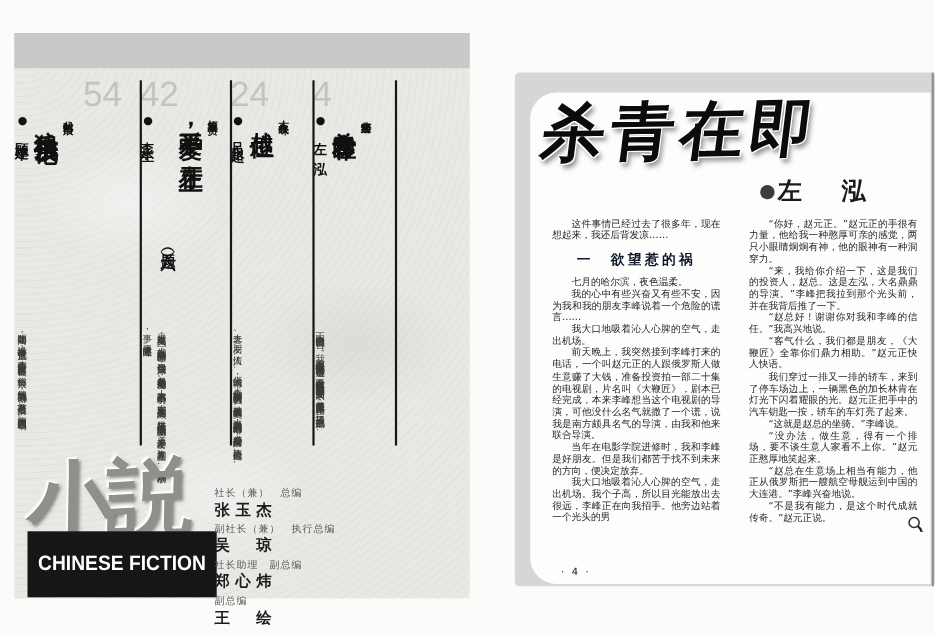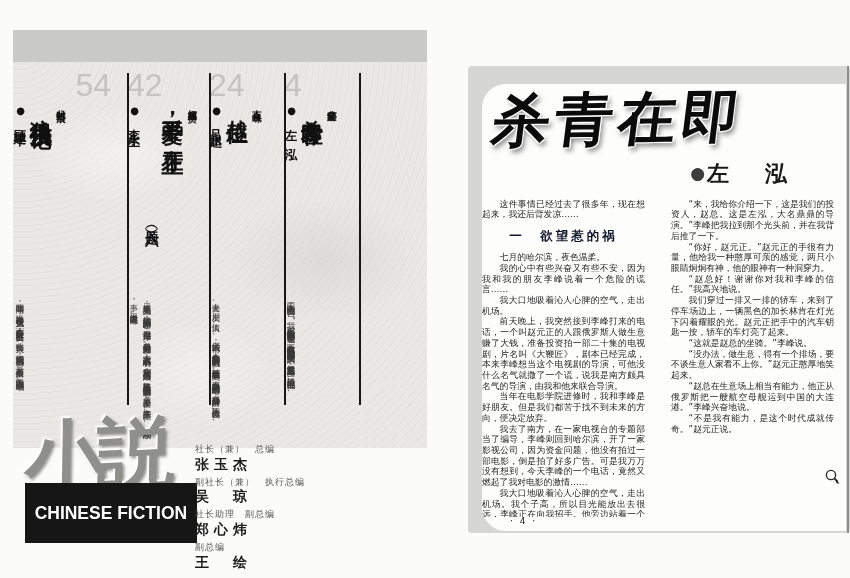--- a/index.html
+++ b/index.html
@@ -1,20 +1,20 @@
 <!DOCTYPE html>
 <html><head>
 <meta charset="utf-8">
 <style>
   html,body{margin:0;padding:0;background:#fbfbfa;}
   .canvas{position:relative;width:850px;height:578px;background:#fbfbfa;overflow:hidden;
           font-family:"DejaVu Sans",sans-serif;}
 
   
-  .page-left{position:absolute;left:13px;top:30px;width:414px;height:418px;
+  .page-left{position:absolute;left:13px;top:30px;width:414px;height:514px;
     background-color:#e9e8e5;
     background-image:
       radial-gradient(ellipse 120px 70px at 25% 30%, rgba(255,255,255,.40), transparent 70%),
       radial-gradient(ellipse 140px 90px at 75% 55%, rgba(175,175,168,.22), transparent 70%),
       radial-gradient(ellipse 110px 80px at 45% 82%, rgba(255,255,255,.32), transparent 70%),
       repeating-radial-gradient(circle at 7px 9px, rgba(140,140,132,.07) 0 1px, transparent 1px 6px);
   }
   .top-band{position:absolute;left:0;top:0;width:100%;height:32px;background:#c9c9c8;}
 
   .toc-row{position:absolute;left:0;top:32px;width:100%;height:363px;display:flex;}
@@ -56,21 +56,21 @@
   .page-right{position:absolute;left:14px;top:18px;right:4px;bottom:2px;background:#fdfdfc;
               border-radius:24px 0 0 24px;overflow:hidden;}
   .art-title{margin:6px 0 0 14px;font-family:"DejaVu Serif",serif;font-size:58px;
              font-weight:bold;line-height:1.08;color:#0b0b0b;letter-spacing:5px;
              transform:skewX(-8deg) rotate(-1deg);transform-origin:left top;white-space:nowrap;
              text-shadow:0 0 2px #fff,1px 1px 0 #fff,-1px -1px 0 #fff,1px -1px 0 #fff,
                          -1px 1px 0 #fff,3px 4px 5px rgba(110,110,110,.8);}
   .art-author{text-align:right;padding-right:52px;font-size:22px;font-weight:bold;
               letter-spacing:7px;color:#1a1a1a;margin-top:6px;white-space:nowrap;}
   .art-author .dot2{font-size:17px;letter-spacing:2px;color:#3d3d3d;vertical-align:2px;}
-  .body{display:flex;gap:26px;padding:10px 12px 0 0;height:318px;overflow:hidden;}
+  .body{display:flex;gap:26px;padding:10px 12px 0 20px;height:318px;overflow:hidden;}
   .col{flex:1;min-width:0;}
   .col p{margin:0;font-size:8.8px;line-height:1.22;text-align:justify;color:#1e1e1e;}
   .col p.ind{text-indent:2em;}
   .col h3{margin:8px 0 7px 0;font-size:12.5px;text-align:center;letter-spacing:3px;
           color:#0f172a;font-weight:bold;}
   .pageno{position:absolute;left:28px;bottom:5px;font-size:9px;letter-spacing:2px;color:#222;}
 
   .cursor-icon{position:absolute;left:824px;top:468px;width:18px;height:18px;}
 </style>
 </head>
@@ -155,27 +155,27 @@
 
       <div class="body">
         <div class="col">
           <p class="ind">这件事情已经过去了很多年，现在想起来，我还后背发凉……</p>
           <h3>一　欲望惹的祸</h3>
           <p class="ind">七月的哈尔滨，夜色温柔。</p>
           <p class="ind">我的心中有些兴奋又有些不安，因为我和我的朋友李峰说着一个危险的谎言……</p>
           <p class="ind">我大口地吸着沁人心脾的空气，走出机场。</p>
           <p class="ind">前天晚上，我突然接到李峰打来的电话，一个叫赵元正的人跟俄罗斯人做生意赚了大钱，准备投资拍一部二十集的电视剧，片名叫《大鞭匠》，剧本已经完成，本来李峰想当这个电视剧的导演，可他没什么名气就撒了一个谎，说我是南方颇具名气的导演，由我和他来联合导演。</p>
           <p class="ind">当年在电影学院进修时，我和李峰是好朋友。但是我们都苦于找不到未来的方向，便决定放弃。</p>
-          <p class="ind">我去了南方，在一家电视台的专题部当了编导，李峰则回到哈尔滨，开了一家影视公司，因为资金问题，他没有拍过一部电影，倒是拍了好多广告。可是我万万没有想到，今天李峰的一个电话，竟然又燃起了我对电影的激情……</p>
           <p class="ind">我大口地吸着沁人心脾的空气，走出机场。我个子高，所以目光能放出去很远，李峰正在向我招手。他旁边站着一个光头的男</p>
         </div>
         <div class="col">
+          <p class="ind">“你好，赵元正。”赵元正的手很有力量，他给我一种憨厚可亲的感觉，两只小眼睛炯炯有神，他的眼神有一种洞穿力。</p>
           <p class="ind">“来，我给你介绍一下，这是我们的投资人，赵总。这是左泓，大名鼎鼎的导演。”李峰把我拉到那个光头前，并在我背后推了一下。</p>
-          <p class="ind">“你好，赵元正。”赵元正的手很有力量，他给我一种憨厚可亲的感觉，两只小眼睛炯炯有神，他的眼神有一种洞穿力。</p>
           <p class="ind">“赵总好！谢谢你对我和李峰的信任。”我高兴地说。</p>
+          <p class="ind">“客气什么，我们都是朋友，《大鞭匠》全靠你们鼎力相助。”赵元正快人快语。</p>
           <p class="ind">我们穿过一排又一排的轿车，来到了停车场边上，一辆黑色的加长林肯在灯光下闪着耀眼的光。赵元正把手中的汽车钥匙一按，轿车的车灯亮了起来。</p>
           <p class="ind">“这就是赵总的坐骑。”李峰说。</p>
           <p class="ind">“没办法，做生意，得有一个排场，要不谈生意人家看不上你。”赵元正憨厚地笑起来。</p>
           <p class="ind">“赵总在生意场上相当有能力，他正从俄罗斯把一艘航空母舰运到中国的大连港。”李峰兴奋地说。</p>
           <p class="ind">“不是我有能力，是这个时代成就传奇。”赵元正说。</p>
 
         </div>
       </div>
 
       <div class="pageno">· 4 ·</div>

